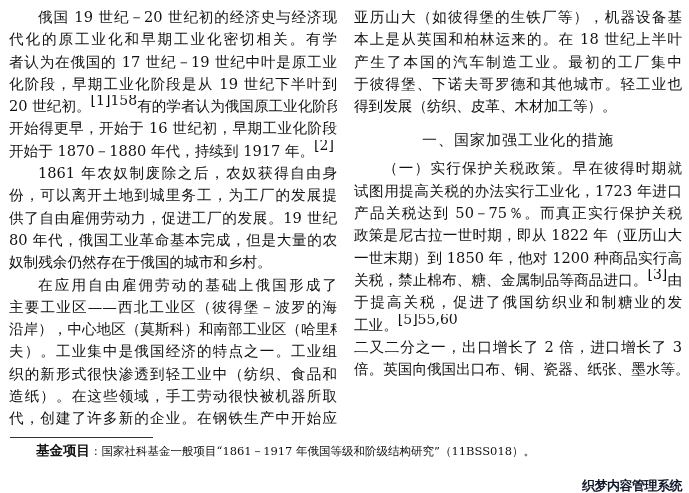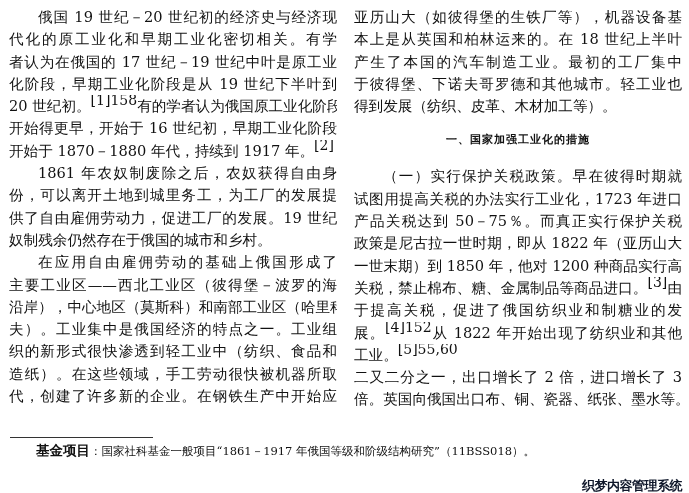--- a/index.html
+++ b/index.html
@@ -9,21 +9,21 @@
     color: #111111; position: relative;
   }
   .page { position: absolute; left: 0; top: 0; width: 585px; height: 493px; }
   .col { position: absolute; top: 6px; width: 328px; font-size: 14.6px; line-height: 22.3px; text-align: justify; text-justify: inter-character; }
   .col-left { left: 9px; }
   .col-right { left: 354px; }
   .line { display: block; height: 22.3px; white-space: nowrap; overflow: hidden; text-align-last: justify; }
   .line.last { text-align-last: left; }
   .indent { padding-left: 29px; }
   sup { font-size: 14px; line-height: 0; vertical-align: 6px; letter-spacing: 0; }
-  .section-heading { display: block; height: 32px; line-height: 34px; text-align: center; font-family: "DejaVu Sans", "Liberation Sans", sans-serif; font-weight: bold; font-size: 11px; letter-spacing: 1px; margin-top: 6px; margin-bottom: 10px; }
+  .section-heading { display: block; height: 32px; line-height: 34px; text-align: center; font-family: "DejaVu Sans", "Liberation Sans", sans-serif; font-weight: normal; font-size: 15px; letter-spacing: 1px; margin-top: 6px; margin-bottom: 2px; }
   .footrule { position: absolute; left: 10px; top: 437px; width: 143px; height: 0; border-top: 1px solid #333; }
   .footnote { position: absolute; left: 36px; font-size: 11.5px; line-height: 16px; white-space: nowrap; }
   .fn1 { top: 442px; }
   .fn2 { top: 465px; }
   .fn-label { font-family: "DejaVu Sans", "Liberation Sans", sans-serif; font-weight: bold; font-size: 13.5px; }
   .watermark { position: absolute; left: 582px; top: 478px; width: 106px; text-align: left; font-family: "DejaVu Sans", "Liberation Sans", sans-serif; color: #0f172a; }
   .wm-cn { display: block; font-size: 13px; font-weight: bold; line-height: 15px; letter-spacing: -0.5px; }
   .wm-en { display: block; font-size: 11.5px; font-weight: bold; line-height: 14px; letter-spacing: 1.4px; font-family: "DejaVu Sans Mono", "Liberation Mono", monospace; }
 </style>
 </head>
@@ -35,20 +35,21 @@
     <span class="line indent">俄国 19 世纪－20 世纪初的经济史与经济现</span>
     <span class="line">代化的原工业化和早期工业化密切相关。有学</span>
     <span class="line">者认为在俄国的 17 世纪－19 世纪中叶是原工业</span>
     <span class="line">化阶段，早期工业化阶段是从 19 世纪下半叶到</span>
     <span class="line"><span>20 世纪初。</span><sup>[1]158</sup><span>有的学者认为俄国原工业化阶段</span></span>
     <span class="line">开始得更早，开始于 16 世纪初，早期工业化阶段</span>
     <span class="line last"><span>开始于 1870－1880 年代，持续到 1917 年。</span><sup>[2]</sup></span>
     <span class="line indent">1861 年农奴制废除之后，农奴获得自由身</span>
     <span class="line">份，可以离开土地到城里务工，为工厂的发展提</span>
     <span class="line">供了自由雇佣劳动力，促进工厂的发展。19 世纪</span>
+    <span class="line">80 年代，俄国工业革命基本完成，但是大量的农</span>
     <span class="line last">奴制残余仍然存在于俄国的城市和乡村。</span>
     <span class="line indent">在应用自由雇佣劳动的基础上俄国形成了</span>
     <span class="line">主要工业区——西北工业区（彼得堡－波罗的海</span>
     <span class="line">沿岸），中心地区（莫斯科）和南部工业区（哈里科</span>
     <span class="line">夫）。工业集中是俄国经济的特点之一。工业组</span>
     <span class="line">织的新形式很快渗透到轻工业中（纺织、食品和</span>
     <span class="line">造纸）。在这些领域，手工劳动很快被机器所取</span>
     <span class="line">代，创建了许多新的企业。在钢铁生产中开始应</span>
   </div>
 
@@ -61,21 +62,20 @@
 
     <span class="section-heading">一、国家加强工业化的措施</span>
 
     <span class="line indent">（一）实行保护关税政策。早在彼得时期就</span>
     <span class="line">试图用提高关税的办法实行工业化，1723 年进口</span>
     <span class="line">产品关税达到 50－75％。而真正实行保护关税</span>
     <span class="line">政策是尼古拉一世时期，即从 1822 年（亚历山大</span>
     <span class="line">一世末期）到 1850 年，他对 1200 种商品实行高</span>
     <span class="line"><span>关税，禁止棉布、糖、金属制品等商品进口。</span><sup>[3]</sup><span>由</span></span>
     <span class="line">于提高关税，促进了俄国纺织业和制糖业的发</span>
-    <span class="line"><span>展。</span><sup>[4]152</sup><span>从 1822 年开始出现了纺织业和其他</span></span>
     <span class="line last"><span>工业。</span><sup>[5]55,60</sup></span>
     <span class="line">二又二分之一，出口增长了 2 倍，进口增长了 3</span>
     <span class="line">倍。英国向俄国出口布、铜、瓷器、纸张、墨水等。</span>
   </div>
 
   <div class="footrule"></div>
 
   <div class="footnote fn1">
     <span class="fn-label">基金项目</span><span>：国家社科基金一般项目“1861－1917 年俄国等级和阶级结构研究”（11BSS018）。</span>
   </div>

